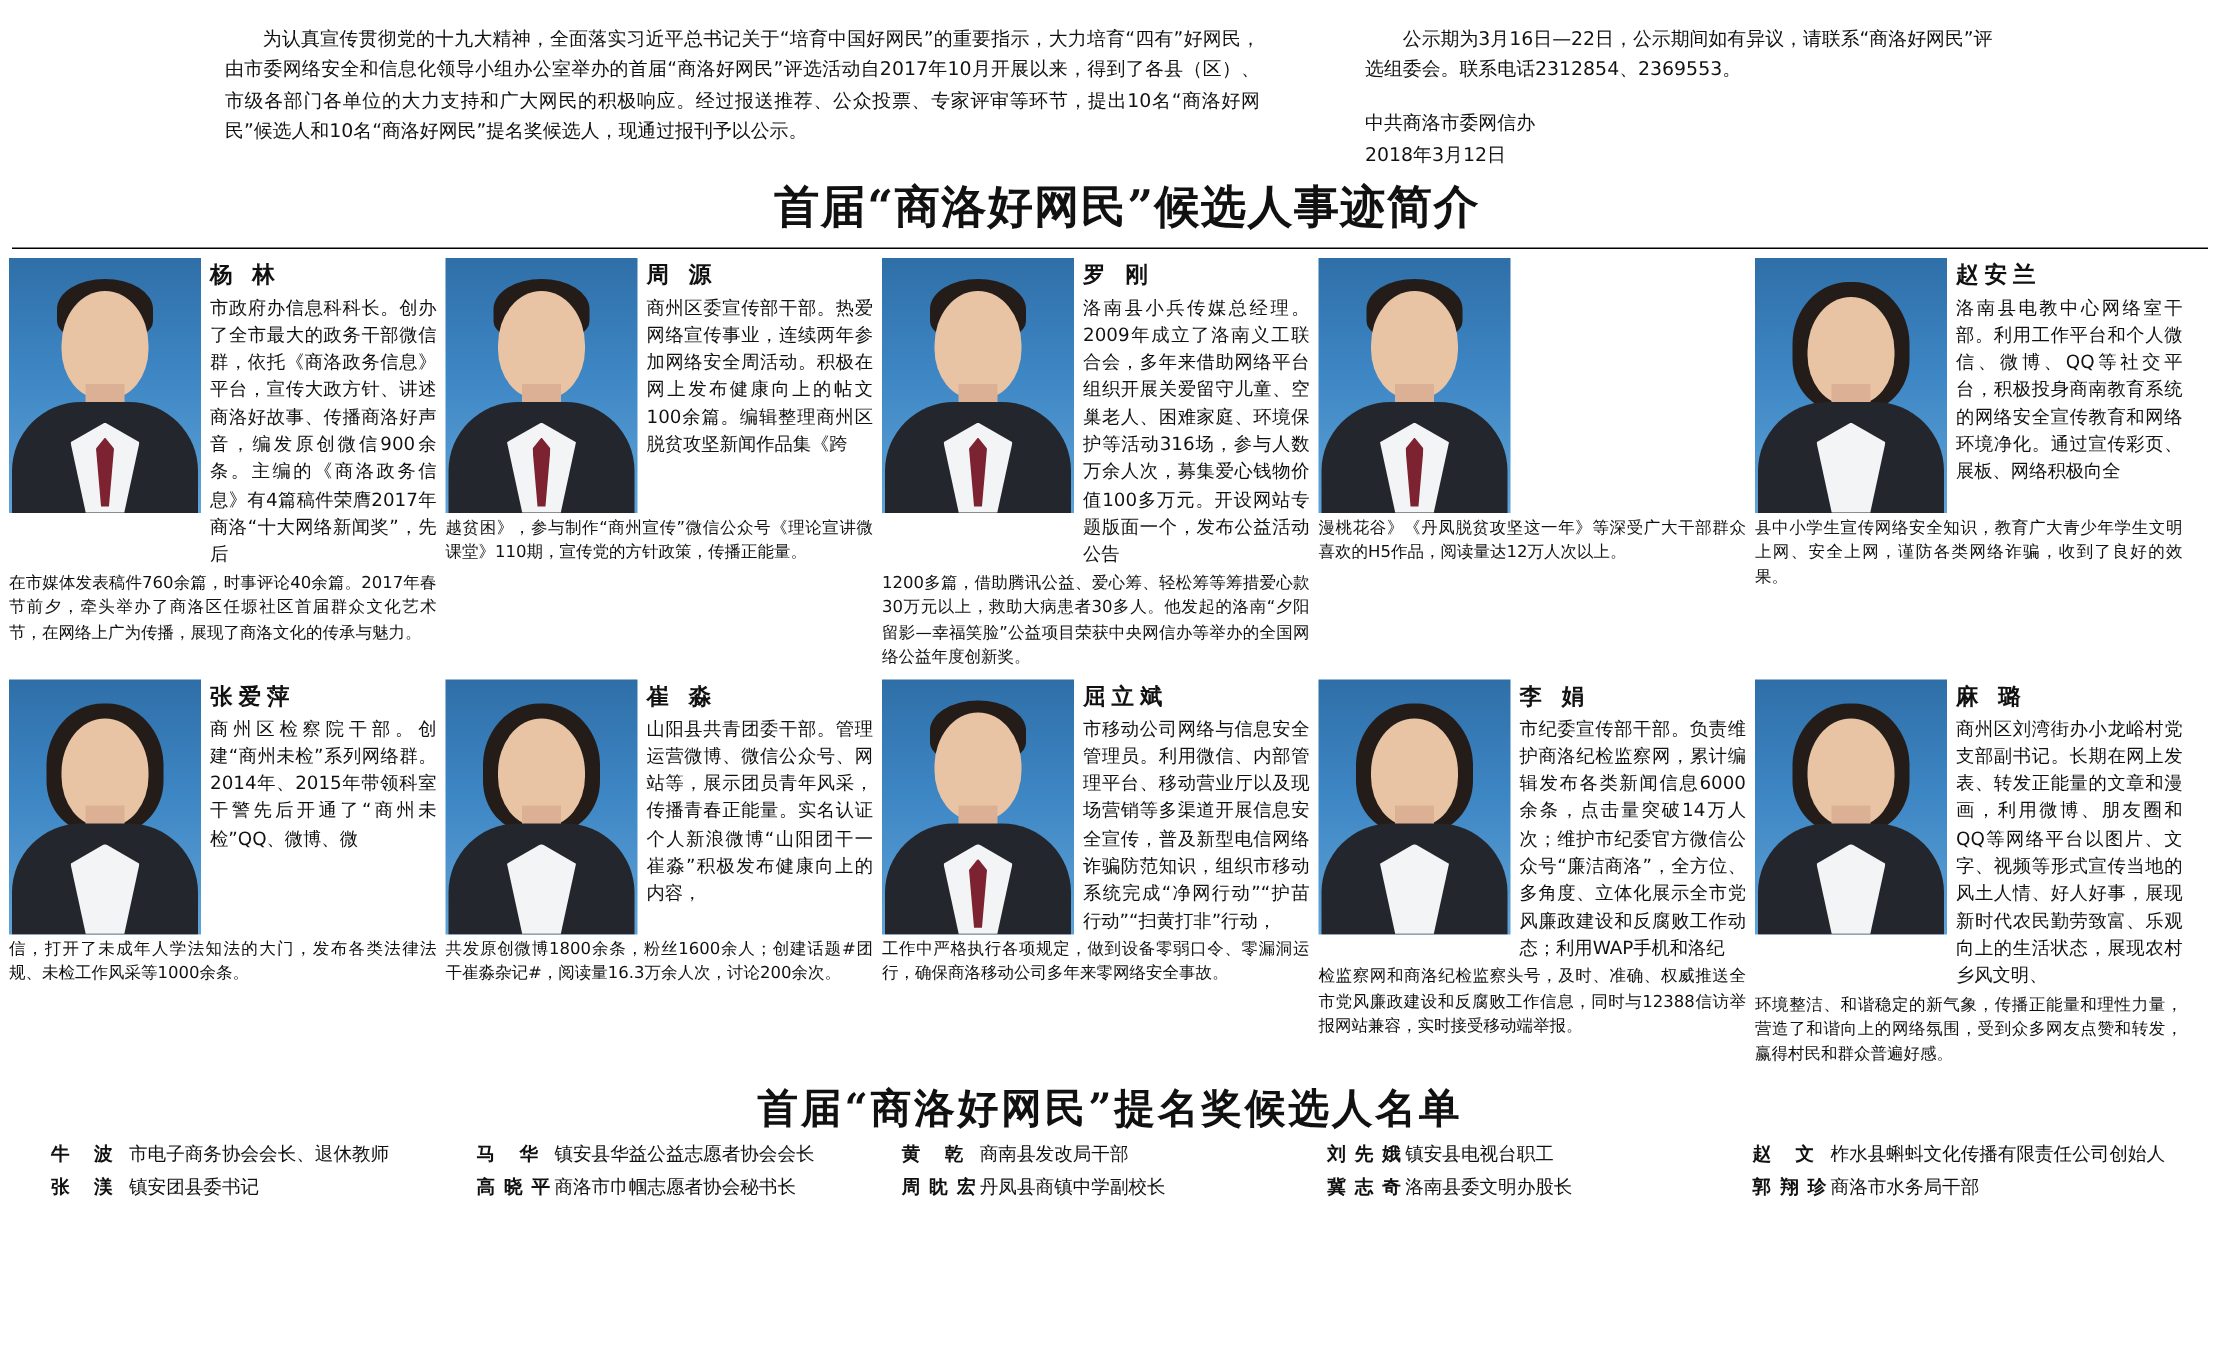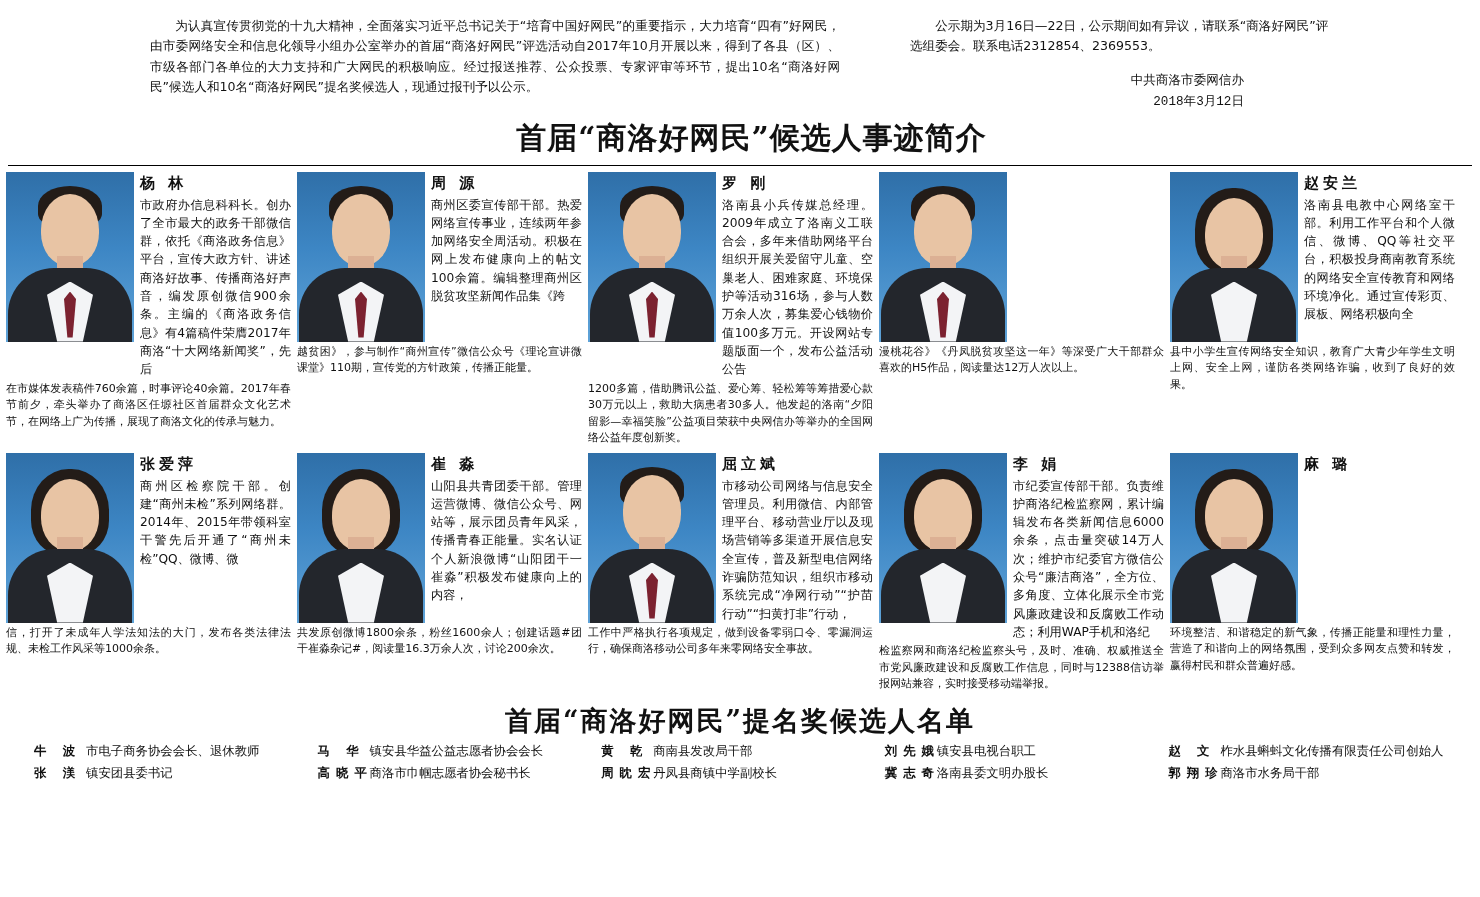--- a/index.html
+++ b/index.html
@@ -31,25 +31,24 @@
   .intro-left p{margin:0;text-indent:2em;}
   .intro-right{
     margin-left:70px;
     width:430px;
     font-size:12.6px;
     line-height:1.62;
   }
   .intro-right p{margin:0;text-indent:2em;}
   .sign{
     margin-top:14px;
-    text-align:right;
+    text-align:left;
     padding-right:96px;
     font-size:12.6px;
     line-height:1.7;
-    font-family:Liberation Mono, monospace;
   }
   .sign div{white-space:nowrap;}
 
   
   .main-title{
     text-align:center;
     font-family:"DejaVu Serif","Liberation Serif",serif;
     font-weight:bold;
     font-size:30px;
     letter-spacing:1px;
@@ -378,20 +377,21 @@
       <div class="cell-top">
         <div class="photo">
           <div class="hair long"></div>
             <div class="head f"></div>
             <div class="neck"></div>
           <div class="body"></div>
             <div class="shirt"></div>
         </div>
         <div class="cell-side">
           <div class="cell-name">麻 璐</div>
+          <div class="side-text">商州区刘湾街办小龙峪村党支部副书记。长期在网上发表、转发正能量的文章和漫画，利用微博、朋友圈和QQ等网络平台以图片、文字、视频等形式宣传当地的风土人情、好人好事，展现新时代农民勤劳致富、乐观向上的生活状态，展现农村乡风文明、</div>
         </div>
       </div>
       <div class="cell-bottom">环境整洁、和谐稳定的新气象，传播正能量和理性力量，营造了和谐向上的网络氛围，受到众多网友点赞和转发，赢得村民和群众普遍好感。</div>
     </div>
 
   </div>
 
   <div class="sub-title">首届“商洛好网民”提名奖候选人名单</div>
 
   <div class="nominees">

